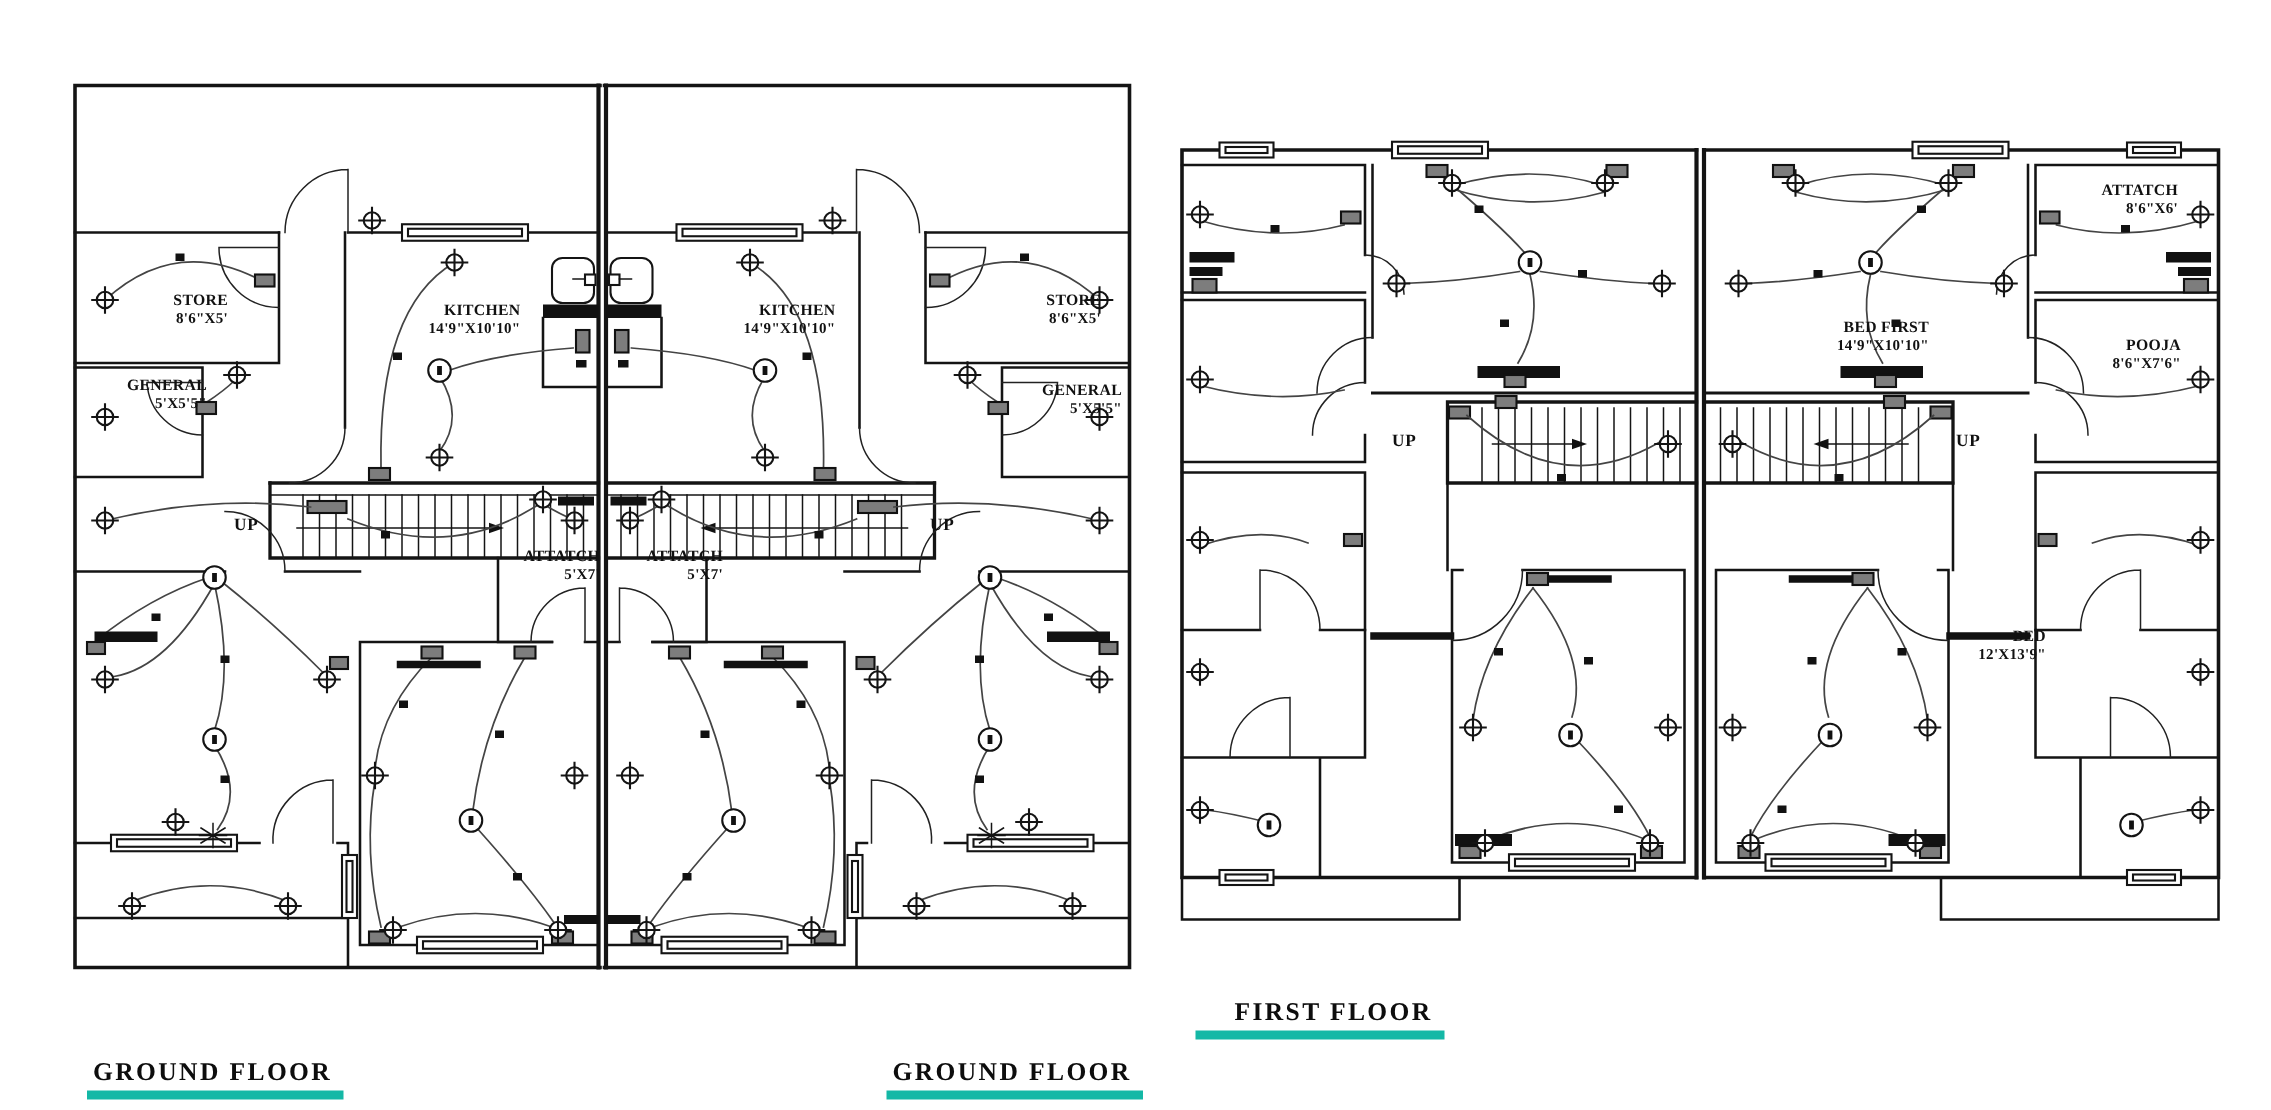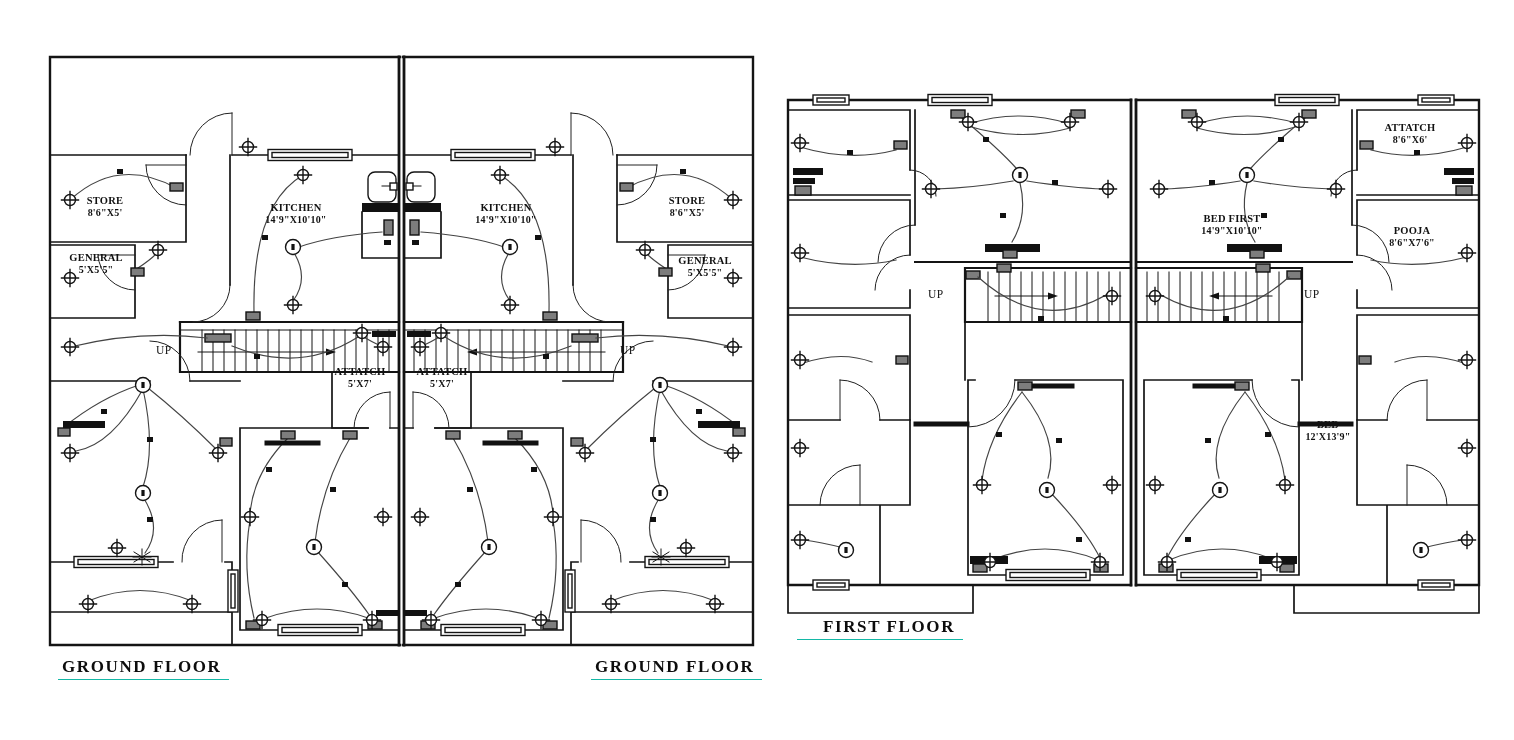--- a/index.html
+++ b/index.html
@@ -1,24 +1,24 @@
 <!DOCTYPE html>
 <html><head>
 <meta charset="utf-8">
 <style>
   html,body{margin:0;padding:0;background:#ffffff;}
   .canvas{position:relative;width:1514px;height:740px;background:#ffffff;overflow:hidden;
           font-family:"Liberation Serif", serif;}
   .plan-svg{position:absolute;left:0;top:0;}
-  .room-label{position:absolute;text-align:center;font-weight:bold;font-size:10.5px;
+  .room-label{position:absolute;text-align:right;font-weight:bold;font-size:10.5px;
               line-height:1.12;color:#111;letter-spacing:.2px;white-space:nowrap;}
   .room-label .dims{display:block;font-size:10px;}
-  .up-label{position:absolute;font-weight:normal;font-size:11.5px;color:#111;letter-spacing:.5px;text-align:center;}
+  .up-label{position:absolute;font-weight:bold;font-size:11.5px;color:#111;letter-spacing:.5px;text-align:center;}
   .floor-title{position:absolute;font-weight:bold;font-size:17px;letter-spacing:1.6px;color:#0d0d0d;
-               border-bottom:1px solid #14b8a6;padding:0 8px 2px 4px;}
+               border-bottom:6px solid #14b8a6;padding:0 8px 2px 4px;margin-top:48px;}
   .floor-title.first{padding-left:26px;}
 </style>
 </head>
 <body>
 
 <div class="canvas">
 
 <svg class="plan-svg" width="1514" height="740" viewBox="0 0 1514 740" stroke="#141414" fill="none" stroke-width="1.4" stroke-linecap="square">
   <defs>
     <g id="light">

